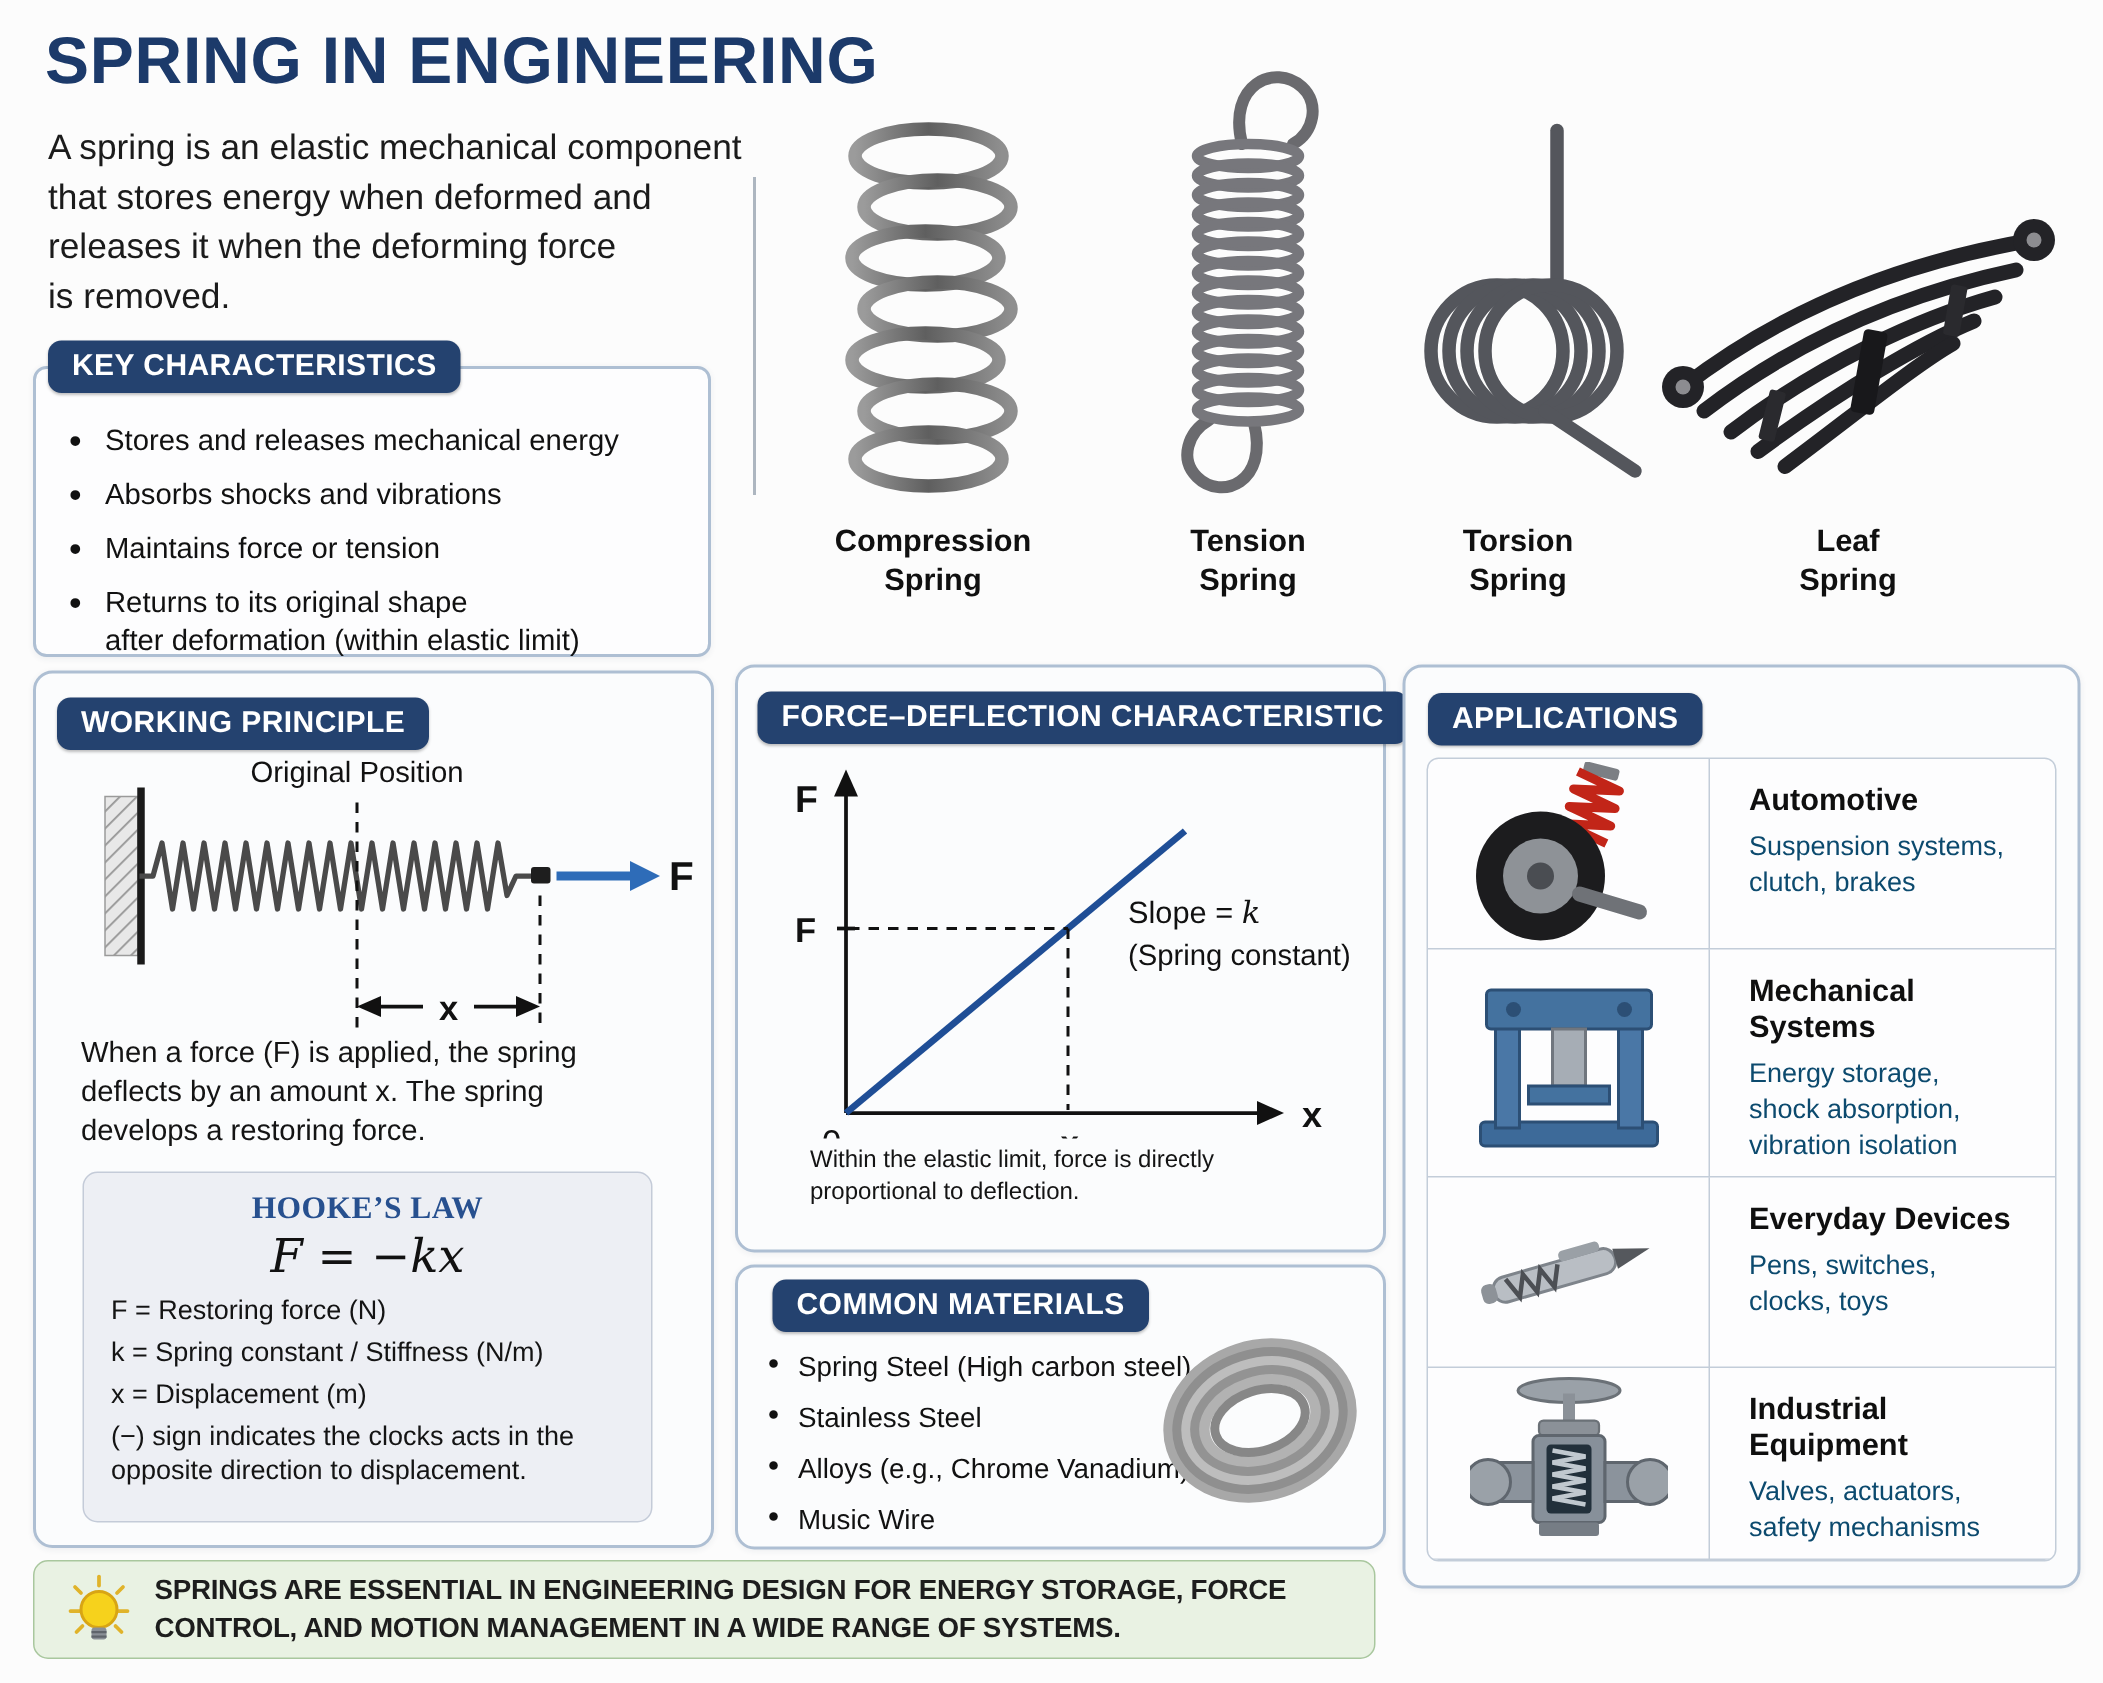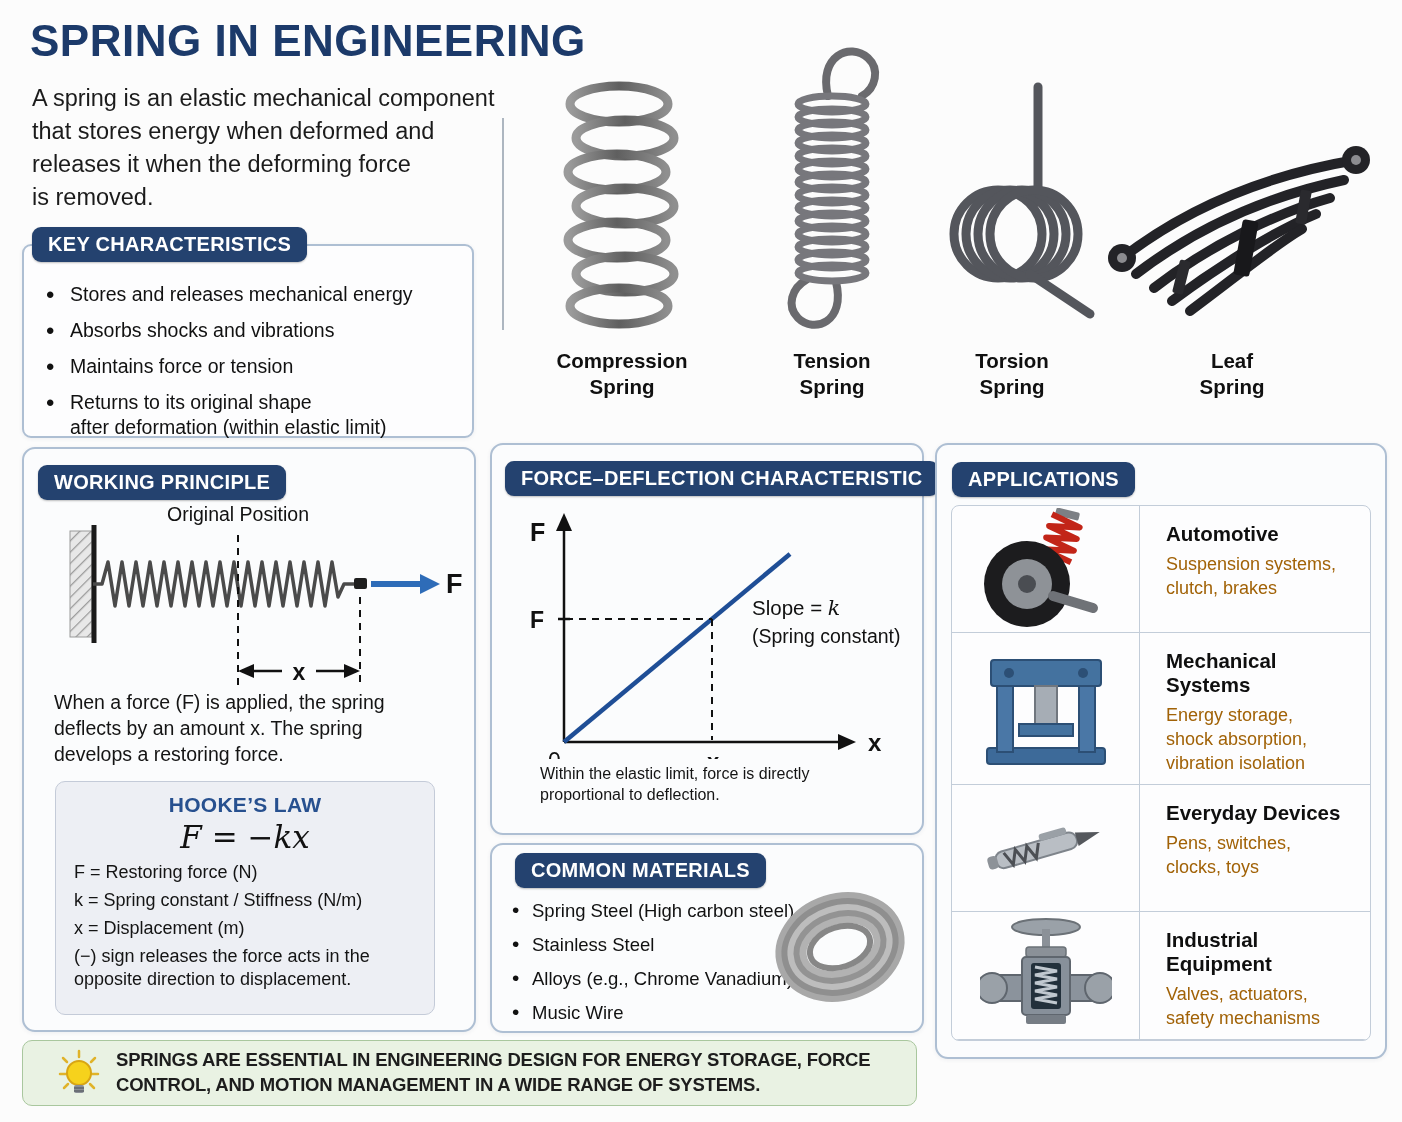--- a/index.html
+++ b/index.html
@@ -63,21 +63,21 @@
   .wp-desc{
     position:absolute;left:30px;top:240px;width:395px;
     font-size:19.5px;line-height:1.34;color:#141414;
   }
   .hooke-box{
     position:absolute;left:31px;top:332px;width:378px;height:232px;
     background:#edeff4;border:1.6px solid #c4cbd8;border-radius:10px;
   }
   .hooke-title{
     margin-top:11px;text-align:center;
-    font-size:21px;font-weight:bold;color:#27508f;letter-spacing:0.3px;
+    font-size:21px;font-weight:bold;color:#27508f;letter-spacing:0.3px;font-family:Liberation Serif, serif;
   }
   .hooke-formula{
     text-align:center;margin-top:2px;
     font-family:"DejaVu Serif", serif;font-style:italic;
     font-size:31px;color:#111;
   }
   .hooke-defs{
     margin:6px 0 0 0;padding:0 14px 0 18px;list-style:none;
   }
   .hooke-defs li{font-size:18px;line-height:1.28;margin-bottom:5px;color:#141414;}
@@ -110,27 +110,27 @@
   }
   .ap-imgcell{
     border-right:1.5px solid #c3cdd9;border-bottom:1.5px solid #c3cdd9;
     display:flex;align-items:center;justify-content:center;
   }
   .ap-textcell{
     border-bottom:1.5px solid #c3cdd9;
     padding:16px 10px 8px 26px;
   }
   .ap-title{font-size:20.5px;font-weight:bold;color:#0f0f0f;margin-bottom:7px;}
-  .ap-desc{font-size:18px;line-height:1.33;color:#a16207;}
+  .ap-desc{font-size:18px;line-height:1.33;color:#0c4a6e;}
 
   
   .footer-note{
     position:absolute;left:22px;top:1040px;width:893px;height:64px;
     background:#e9f2e3;border:1.8px solid #a9c79e;border-radius:10px;
-    display:flex;align-items:center;justify-content:flex-end;
+    display:flex;align-items:center;
   }
   .footer-icon{flex:0 0 auto;margin:0 14px 0 20px;}
   .footer-text{
     font-size:18.5px;font-weight:700;letter-spacing:-0.2px;line-height:1.35;
     color:#1d1d1d;width:800px;
   }
   svg text{font-family:"Liberation Sans", sans-serif;}
 </style>
 </head>
 <body>
@@ -273,21 +273,21 @@
 deflects by an amount x. The spring
 develops a restoring force.</div>
 
   <div class="hooke-box">
     <div class="hooke-title">HOOKE’S LAW</div>
     <div class="hooke-formula">F = −kx</div>
     <ul class="hooke-defs">
       <li><span class="preline">F = Restoring force (N)</span></li>
       <li><span class="preline">k = Spring constant / Stiffness (N/m)</span></li>
       <li><span class="preline">x = Displacement (m)</span></li>
-      <li><span class="preline">(−) sign releases the force acts in the
+      <li><span class="preline">(−) sign indicates the clocks acts in the
 opposite direction to displacement.</span></li>
     </ul>
   </div>
 </div>
 
 <div class="panel fd-panel">
   <span class="badge fd-badge">FORCE–DEFLECTION CHARACTERISTIC</span>
 
   <svg class="fd-graph" width="406" height="262" viewBox="0 0 406 262">
 

